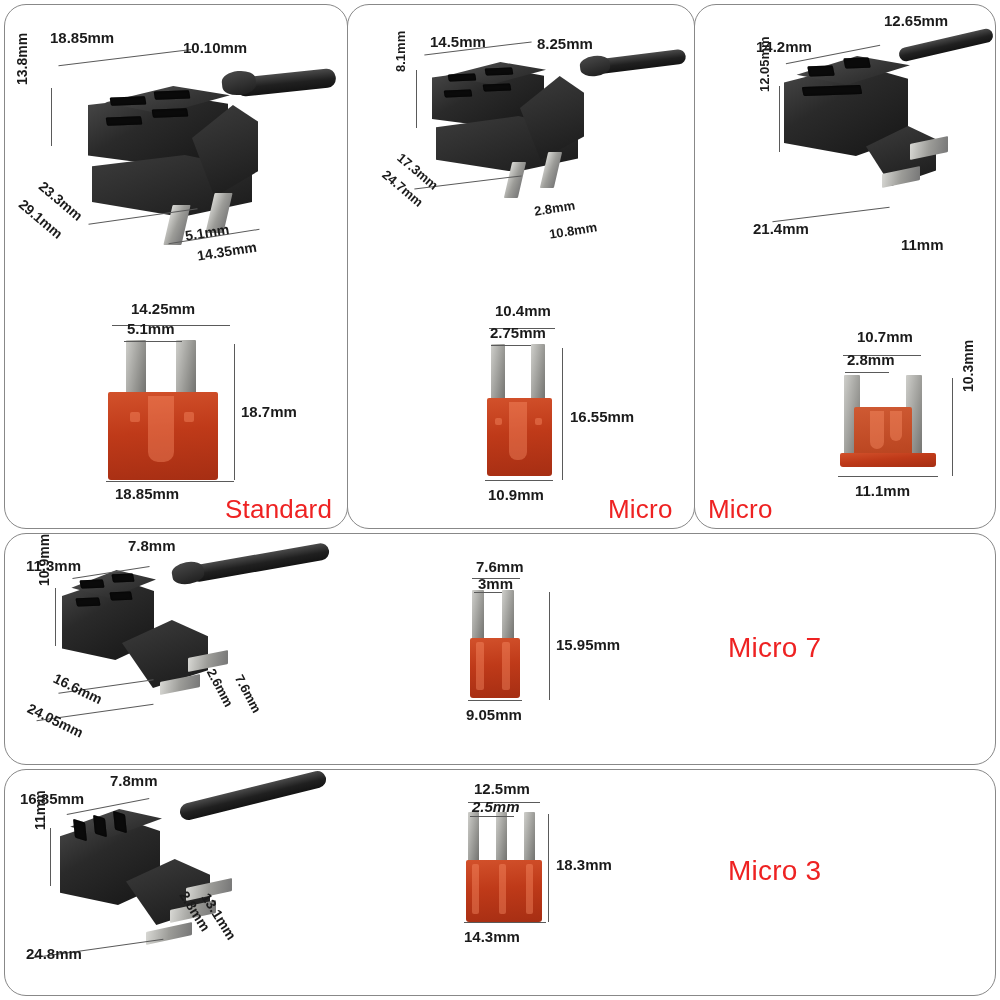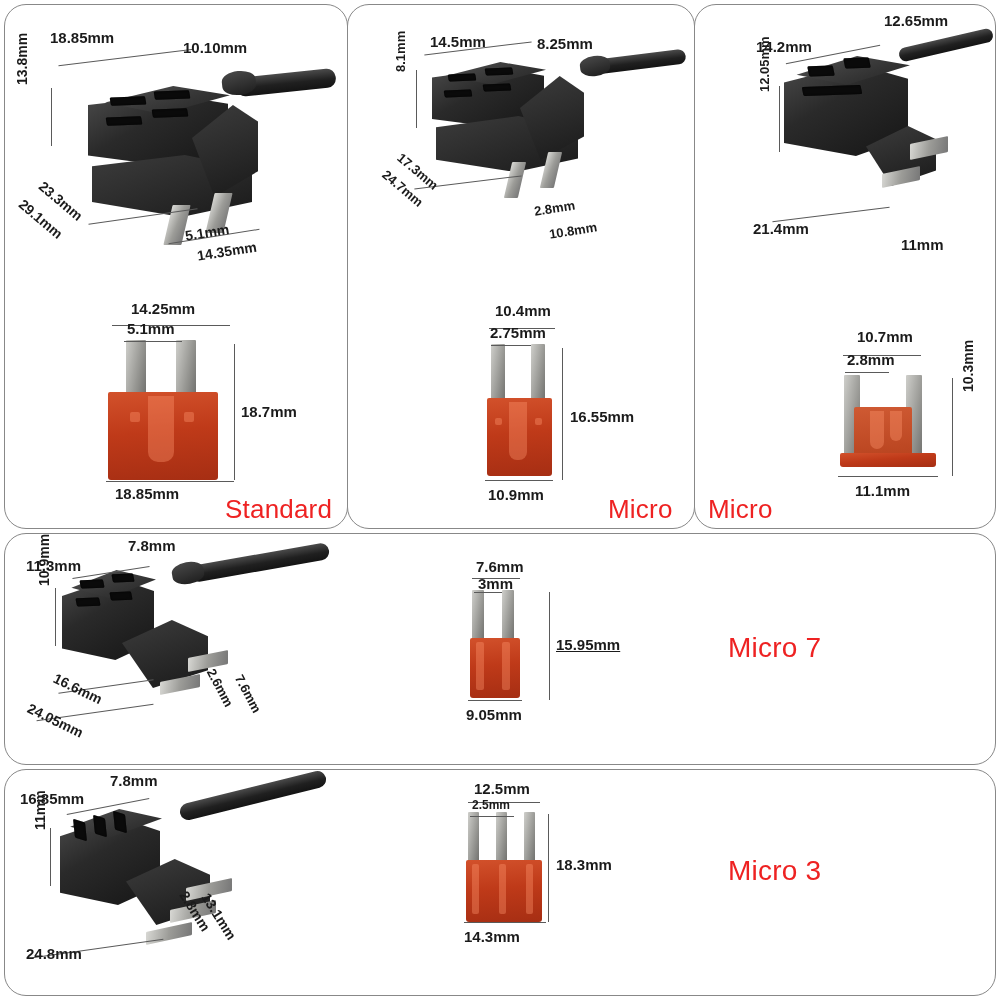--- a/index.html
+++ b/index.html
@@ -211,21 +211,21 @@
   <div class="fuse-body" style="left:0px;top:48px;width:50px;height:60px;"></div>
   <div class="fuse-win" style="left:6px;top:52px;width:8px;height:48px;"></div>
   <div class="fuse-win" style="left:32px;top:52px;width:8px;height:48px;"></div>
 </div>
 <div class="dimline h" style="left:472px;top:578px;width:48px;"></div>
 <div class="dimline h" style="left:474px;top:592px;width:28px;"></div>
 <div class="dimline v" style="left:549px;top:592px;height:108px;"></div>
 <div class="dimline h" style="left:468px;top:700px;width:54px;"></div>
 <div class="dim" style="left:476px;top:558px;font-size:15px;">7.6mm</div>
 <div class="dim" style="left:478px;top:575px;font-size:15px;">3mm</div>
-<div class="dim" style="left:556px;top:636px;font-size:15px;text-decoration:underline;">15.95mm</div>
+<div class="dim" style="left:556px;top:636px;font-size:15px;">15.95mm</div>
 <div class="dim" style="left:466px;top:706px;font-size:15px;">9.05mm</div>
 <div class="cat-label" style="left:728px;top:632px;font-size:28px;">Micro 7</div>
 
 <div class="art" style="left:30px;top:785px;width:300px;height:195px;">
   <div class="cable" style="left:148px;top:2px;width:150px;height:17px;transform:rotate(-14deg);"></div>
   <div class="tap-head" style="left:30px;top:32px;width:100px;height:88px;
        clip-path:polygon(0% 22%,58% 0%,100% 16%,100% 78%,58% 100%,0% 86%);"></div>
   <div class="tap-head-top" style="left:30px;top:24px;width:102px;height:34px;
        clip-path:polygon(10% 52%,58% 0%,100% 28%,50% 82%);"></div>
   <div class="slot" style="left:44px;top:36px;width:12px;height:18px;transform:skewY(22deg) rotate(-6deg);"></div>
@@ -254,16 +254,16 @@
   <div class="fuse-body" style="left:0px;top:48px;width:76px;height:62px;"></div>
   <div class="fuse-win" style="left:6px;top:52px;width:7px;height:50px;"></div>
   <div class="fuse-win" style="left:33px;top:52px;width:7px;height:50px;"></div>
   <div class="fuse-win" style="left:60px;top:52px;width:7px;height:50px;"></div>
 </div>
 <div class="dimline h" style="left:468px;top:802px;width:72px;"></div>
 <div class="dimline h" style="left:470px;top:816px;width:44px;"></div>
 <div class="dimline v" style="left:548px;top:814px;height:108px;"></div>
 <div class="dimline h" style="left:464px;top:922px;width:82px;"></div>
 <div class="dim" style="left:474px;top:780px;font-size:15px;">12.5mm</div>
-<div class="dim" style="left:472px;top:798px;font-size:12px;">2.5mm</div>
+<div class="dim" style="left:472px;top:798px;font-size:15px;font-style:italic;">2.5mm</div>
 <div class="dim" style="left:556px;top:856px;font-size:15px;">18.3mm</div>
 <div class="dim" style="left:464px;top:928px;font-size:15px;">14.3mm</div>
 <div class="cat-label" style="left:728px;top:855px;font-size:28px;">Micro 3</div>
 
 </body></html>

